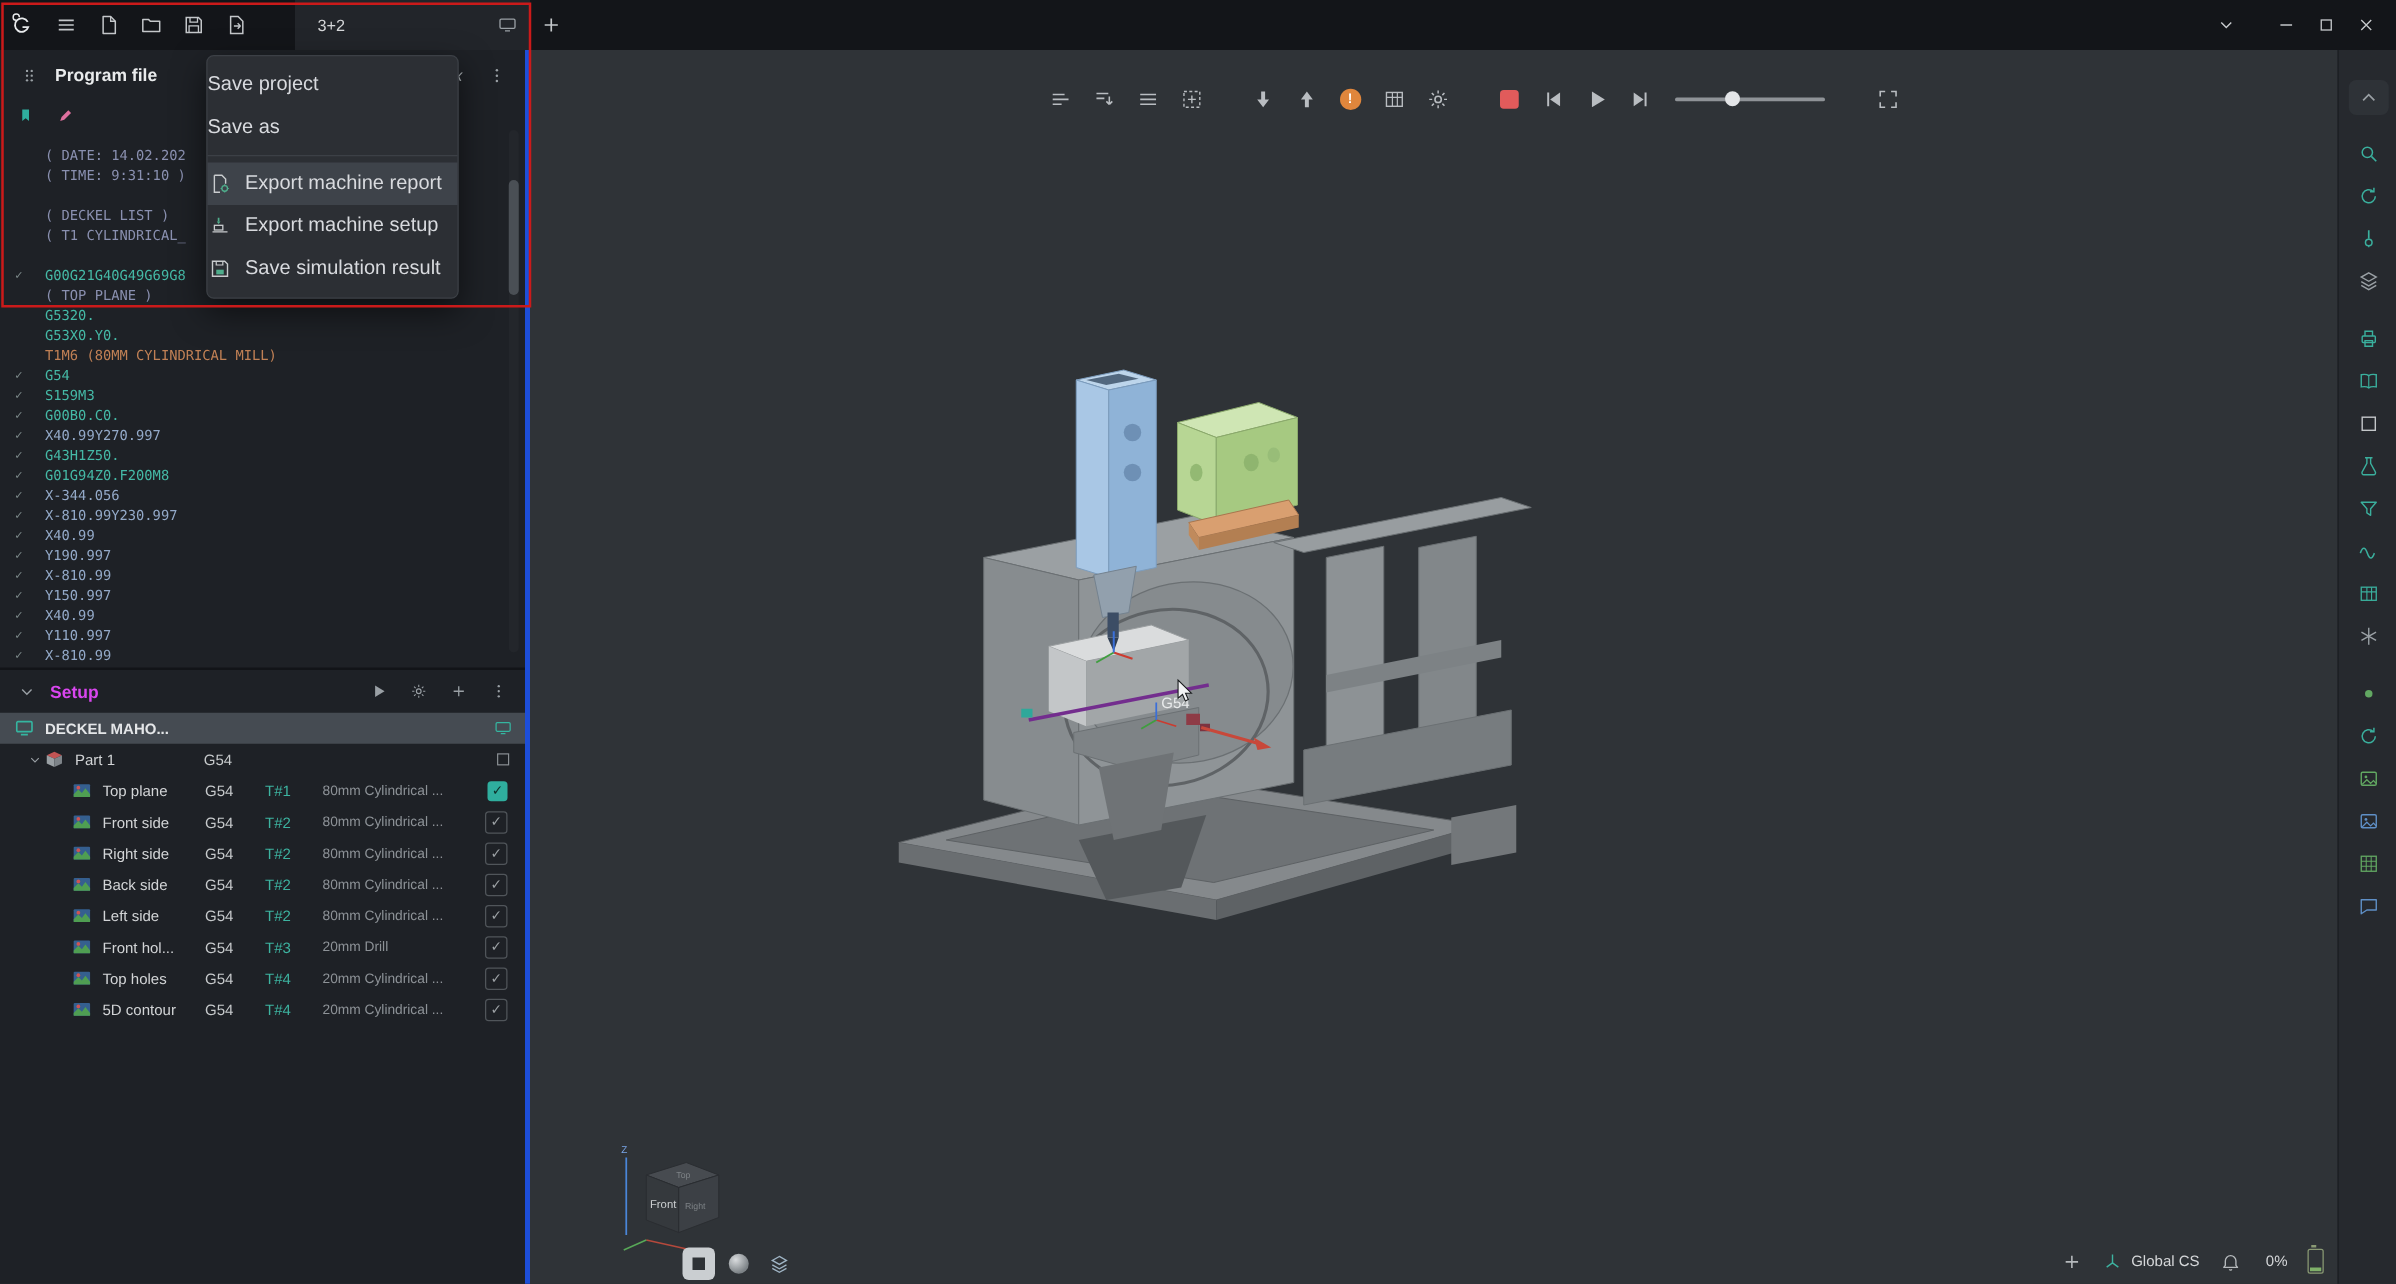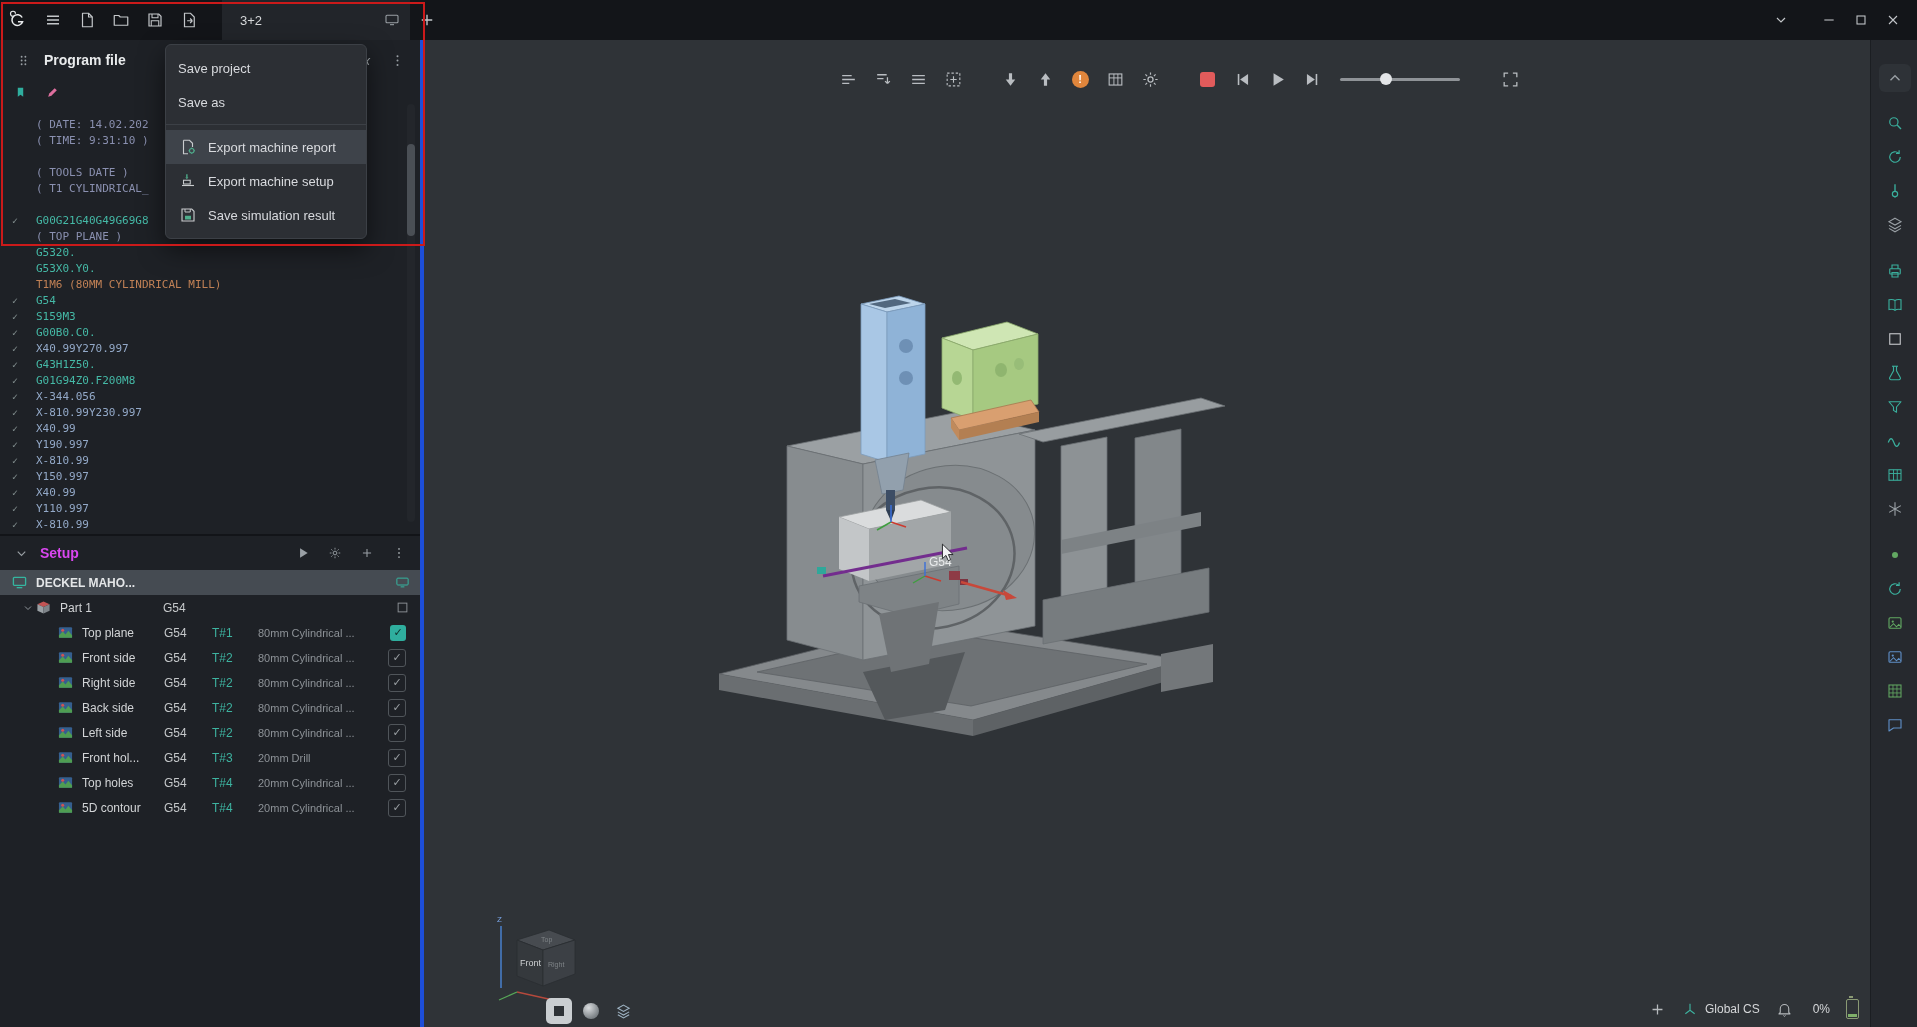--- a/index.html
+++ b/index.html
@@ -8,21 +8,21 @@
   svg{display:block;}
 
   
   .topbar{position:absolute;left:0;top:0;width:100%;height:40px;background:#131519;
     display:flex;align-items:center;justify-content:space-between;z-index:5;}
   .tb-left{display:flex;align-items:center;height:100%;}
   .logo{width:36px;height:40px;display:flex;align-items:center;justify-content:center;}
   .tbtn{width:34px;height:40px;background:none;border:none;color:#c4c7ca;
     display:flex;align-items:center;justify-content:center;padding:0;}
   .tbtn svg{width:18px;height:18px;}
-  .tab{margin-left:16px;width:168px;height:40px;background:#22252a;display:flex;
+  .tab{margin-left:30px;width:168px;height:40px;background:#22252a;display:flex;
     align-items:center;padding:0 10px;gap:8px;font-size:13px;color:#d5d7d9;}
   .tab-label{flex:1;padding-left:8px;}
   .tab .tico{color:#9aa0a5;}
   .tb-right{display:flex;align-items:center;padding-right:8px;}
   .wbtn{width:32px;height:40px;background:none;border:none;color:#c4c7ca;
     display:flex;align-items:center;justify-content:center;}
   .wbtn svg{width:16px;height:16px;}
   .wbtn.first{margin-right:16px;}
 
   
@@ -147,22 +147,22 @@
   .railbtn svg{width:18px;height:18px;}
   .railbtn.boxed{background:#2e3237;border-radius:6px;height:28px;}
   .gapt{margin-top:14px;}
   .c-teal{color:#3aaf9d;} .c-gray{color:#9aa0a5;} .c-light{color:#c3c6c9;}
   .c-green{color:#62a862;} .c-blue{color:#5f8fc6;}
 
   
   .dropdown{position:absolute;left:165px;top:44px;width:200px;background:#2c2f34;
     border:1px solid #3c4046;border-radius:6px;box-shadow:0 10px 26px rgba(0,0,0,.55);
     z-index:40;padding:6px 0;}
-  .mi{height:34px;display:flex;align-items:center;padding:0 12px;gap:10px;
-    font-size:13px;color:#d8dade;}
+  .mi{height:34px;display:flex;align-items:center;padding:0 0;gap:10px;
+    font-size:16px;color:#d8dade;}
   .mi.hl{background:#3e434a;}
   .mi .mico{width:20px;display:flex;justify-content:center;}
   .mi .mico svg{width:18px;height:18px;}
   .msep{height:1px;background:#3c4046;margin:5px 0;}
 
   .red-box{position:absolute;left:1px;top:2px;width:420px;height:240px;
     border:2px solid #cb1a1a;z-index:50;pointer-events:none;}
 </style>
 </head>
 <body>
@@ -474,21 +474,21 @@
             <span class="ct">( TIME: 9:31:10 )</span>
           </div>
 
           <div class="cl c-blank">
             <span class="chk"></span>
             <span class="ct"></span>
           </div>
 
           <div class="cl c-comment">
             <span class="chk"></span>
-            <span class="ct">( TOOLS DATE )</span>
+            <span class="ct">( DECKEL LIST )</span>
           </div>
 
           <div class="cl c-comment">
             <span class="chk"></span>
             <span class="ct">( T1 CYLINDRICAL_</span>
           </div>
 
           <div class="cl c-blank">
             <span class="chk"></span>
             <span class="ct"></span>

